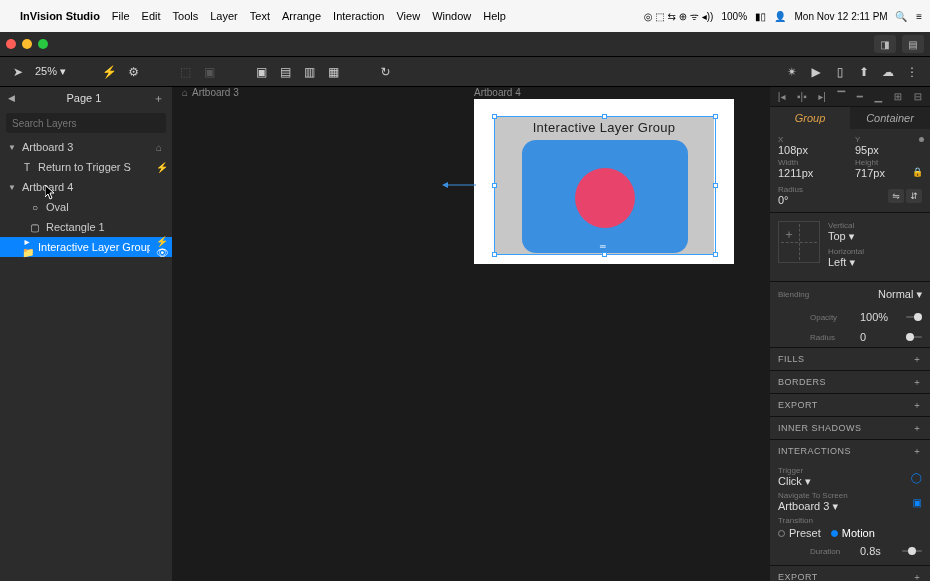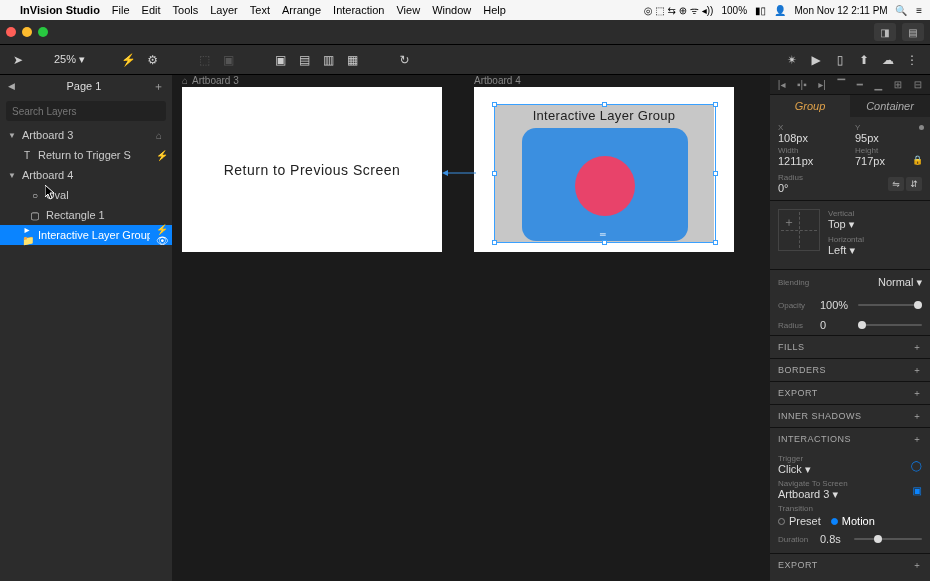--- a/index.html
+++ b/index.html
@@ -1,38 +1,38 @@
 <!DOCTYPE html>
 <html><head>
 <meta charset="utf-8">
 <style>
 * { margin:0; padding:0; box-sizing:border-box; font-family:-apple-system,BlinkMacSystemFont,"Segoe UI",sans-serif; user-select:none; }
 body { width:930px; height:581px; background:#1b1b1b; overflow:hidden; position:relative; }
 
 
-.menubar { height:20px; background:#f6f6f6; display:flex; align-items:center; padding:0 8px; font-size:11px; color:#000; gap:12px; }
+.menubar { height:32px; background:#f6f6f6; display:flex; align-items:center; padding:0 8px; font-size:11px; color:#000; gap:12px; }
 .menubar .apple { font-size:12px; }
 .menubar .appname { font-weight:600; }
 .menubar .right { margin-left:auto; display:flex; align-items:center; gap:8px; font-size:10px; }
 
 
 .titlebar { height:25px; background:#2c2c2c; display:flex; align-items:center; padding:0 6px; gap:6px; border-bottom:1px solid #000; }
 .traffic { display:flex; gap:6px; }
 .traffic span { width:10px; height:10px; border-radius:50%; display:block; }
 .traffic .r { background:#ff5f57; } .traffic .y { background:#febc2e; } .traffic .g { background:#28c840; }
 .title-spacer { flex:1; }
 .title-btn { width:22px; height:18px; background:#3a3a3a; border-radius:3px; display:flex; align-items:center; justify-content:center; color:#bbb; font-size:10px; }
 
 
 .toolbar { height:30px; background:#2c2c2c; display:flex; align-items:center; border-bottom:1px solid #000; }
 .tb-mid { flex:1; display:flex; align-items:center; padding:0 10px; gap:8px; color:#aaa; }
 .tb-ico { width:16px; height:16px; display:flex; align-items:center; justify-content:center; color:#ccc; font-size:12px; }
 .tb-ico.dim { color:#555; }
 .tb-gap { width:20px; }
-.zoom { font-size:11px; color:#ddd; margin-left:20px; }
+.zoom { font-size:11px; color:#ddd; margin-left:1px; }
 
 
 .body-row { display:flex; height:calc(581px - 18px - 25px - 30px); }
 .sidebar-l { width:172px; background:#2c2c2c; display:flex; flex-direction:column; color:#ccc; font-size:11px; }
 .pagehdr { height:22px; display:flex; align-items:center; padding:0 8px; }
 .pagehdr .chev { color:#aaa; font-size:9px; }
 .pagehdr .pname { flex:1; text-align:center; color:#ddd; }
 .pagehdr .plus { color:#aaa; }
 .search { margin:4px 6px; background:#222; border-radius:3px; height:20px; padding:0 6px; color:#777; font-size:10px; display:flex; align-items:center; }
 .tree-row { height:20px; display:flex; align-items:center; padding-left:8px; gap:6px; color:#ccc; }
@@ -72,21 +72,21 @@
 .rot-btns span { width:16px; height:14px; background:#3a3a3a; border-radius:2px; display:flex; align-items:center; justify-content:center; font-size:9px; }
 .sep { height:1px; background:#111; margin:0; }
 .align-section { padding:8px; display:flex; gap:8px; }
 .align-box { width:42px; height:42px; border:1px solid #444; position:relative; }
 .align-box .cross-h{position:absolute;top:50%;left:2px;right:2px;border-top:1px dashed #555}
 .align-box .cross-v{position:absolute;left:50%;top:2px;bottom:2px;border-left:1px dashed #555}
 .align-box .dot{position:absolute;left:4px;top:4px;font-size:12px;color:#888}
 .align-props { flex:1; }
 .align-props .row { margin-bottom:4px; }
 .blend-row { padding:6px 8px; display:flex; align-items:center; justify-content:space-between; }
-.slider-row { padding:4px 8px; display:flex; align-items:center; gap:8px; }
+.slider-row { padding:4px 8px; display:flex; align-items:center; gap:16px;margin-left:32px; }
 .slider { flex:1; height:2px; background:#555; position:relative; border-radius:1px; }
 .slider .knob { position:absolute; top:-3px; width:8px; height:8px; border-radius:50%; background:#ddd; }
 .section-hdr { height:22px; display:flex; align-items:center; padding:0 8px; font-size:9px; letter-spacing:0.5px; color:#aaa; justify-content:space-between; }
 .section-hdr .plus { color:#aaa; }
 .int-body { padding:4px 8px; }
 .int-row { display:flex; justify-content:space-between; align-items:center; margin-bottom:3px; }
 .int-lbl { font-size:8px; color:#777; }
 .int-val { font-size:11px; color:#ddd; }
 .radio { width:7px;height:7px;border-radius:50%;border:1px solid #888;display:inline-block;margin-right:4px; }
 .radio.on { border-color:#0a84ff; background:#0a84ff; }
@@ -197,23 +197,20 @@
     <svg class="cursor-ptr" viewBox="0 0 12 16">
         <path d="M0 0 L0 12 L3 9 L5 14 L7 13 L5 8 L9 8 Z" fill="#000" stroke="#fff" stroke-width="1"></path>
       </svg>
   </div>
 
   <div class="canvas">
     <div class="ab-label" style="left:10px; top:0;">
       <span>⌂</span>
       <span>Artboard 3</span>
     </div>
-    <div class="artboard" style="left:10px; top:12px; width:260px; height:165px; display:flex; align-items:center; justify-content:center;">
-      <span style="font-size:14px; color:#222; letter-spacing:0.5px;">Return to Previous Screen</span>
-    </div>
 
     <div class="ab-label" style="left:302px; top:0;">
       <span>Artboard 4</span>
     </div>
     <div class="artboard" style="left:302px; top:12px; width:260px; height:165px;">
       <div style="position:absolute; left:20px; top:17px; right:20px; bottom:9px; background:#c7c7c7;">
         <div style="text-align:center; font-size:13px; color:#222; padding-top:4px; letter-spacing:0.3px;">Interactive Layer Group</div>
         <div style="position:absolute; left:28px; top:24px; width:166px; height:113px; background:#3b8fe0; border-radius:14px;"></div>
         <div style="position:absolute; left:81px; top:52px; width:60px; height:60px; background:#e8436a; border-radius:50%;"></div>
         <div style="position:absolute; left:50%; bottom:4px; margin-left:-4px; color:#fff; font-size:8px;">═</div>

